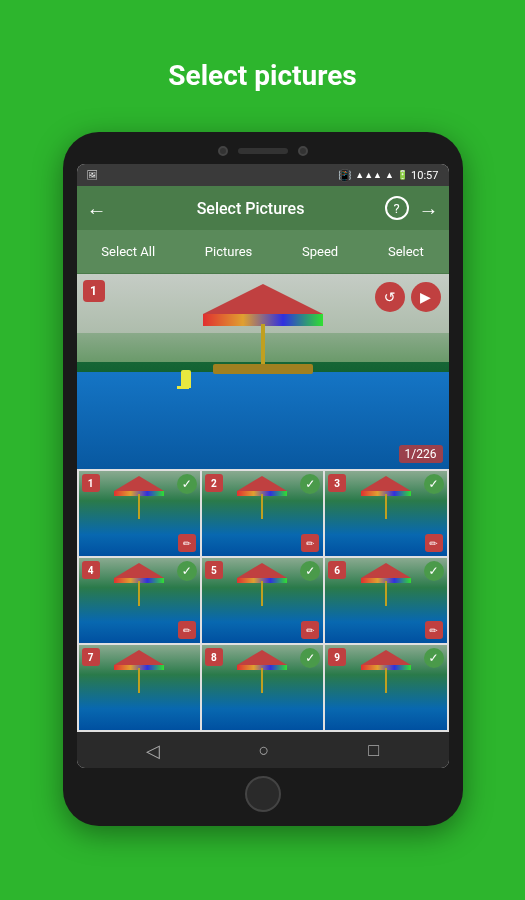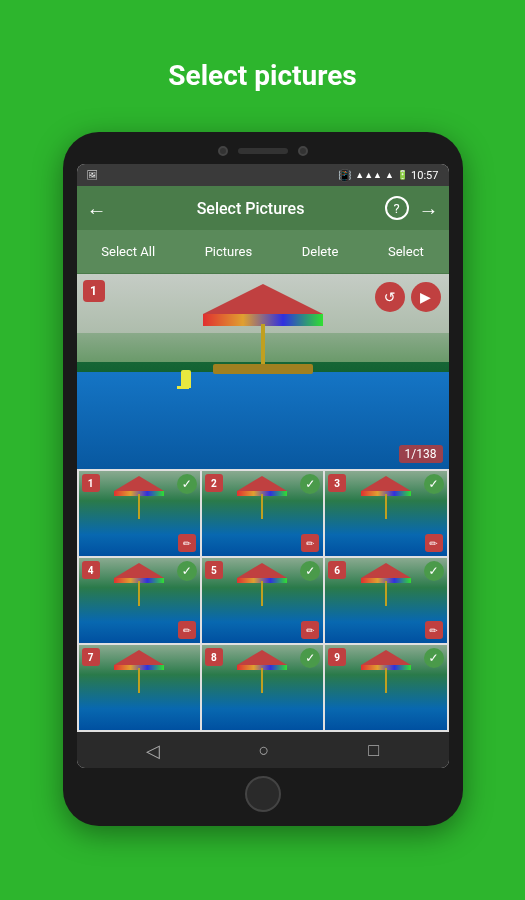--- a/index.html
+++ b/index.html
@@ -353,21 +353,21 @@
       <span class="toolbar-title">Select Pictures</span>
       <div class="toolbar-help">
         <span>?</span>
       </div>
       <span class="toolbar-forward">→</span>
     </div>
 
     <div class="action-bar">
       <span class="action-btn">Select All</span>
       <span class="action-btn">Pictures</span>
-      <span class="action-btn">Delete</span>
+      <span class="action-btn">Speed</span>
       <span class="action-btn">Select</span>
     </div>
 
     <div class="main-image-container">
       <div class="main-image">
 
         <div style="position:absolute;top:0;left:0;right:0;height:35%;background:linear-gradient(180deg,#c5ccc5 0%,#aabaa8 100%);"></div>
 
         <div style="position:absolute;top:30%;left:0;right:0;height:15%;background:linear-gradient(180deg,#8aaa8a 0%,#6a9a6a 100%);"></div>
 
@@ -382,21 +382,21 @@
           <div style="position:absolute;top:80px;left:50%;transform:translateX(-50%);width:100px;height:10px;background:#a08020;border-radius:2px;"></div>
         </div>
 
         <div style="position:absolute;bottom:42%;left:28%;width:10px;height:18px;background:#e8e840;border-radius:2px 2px 0 0;"></div>
         <div style="position:absolute;bottom:41%;left:27%;width:12px;height:3px;background:#e8e840;"></div>
       </div>
       <div class="image-number-badge">
         <span>1</span>
       </div>
       <div class="image-counter">
-        <span>1/138</span>
+        <span>1/226</span>
       </div>
       <div class="replay-btn">
         <span>↺</span>
       </div>
       <div class="play-btn">
         <span>▶</span>
       </div>
     </div>
 
     <div class="thumbnails-grid" id="thumbnails-grid">

